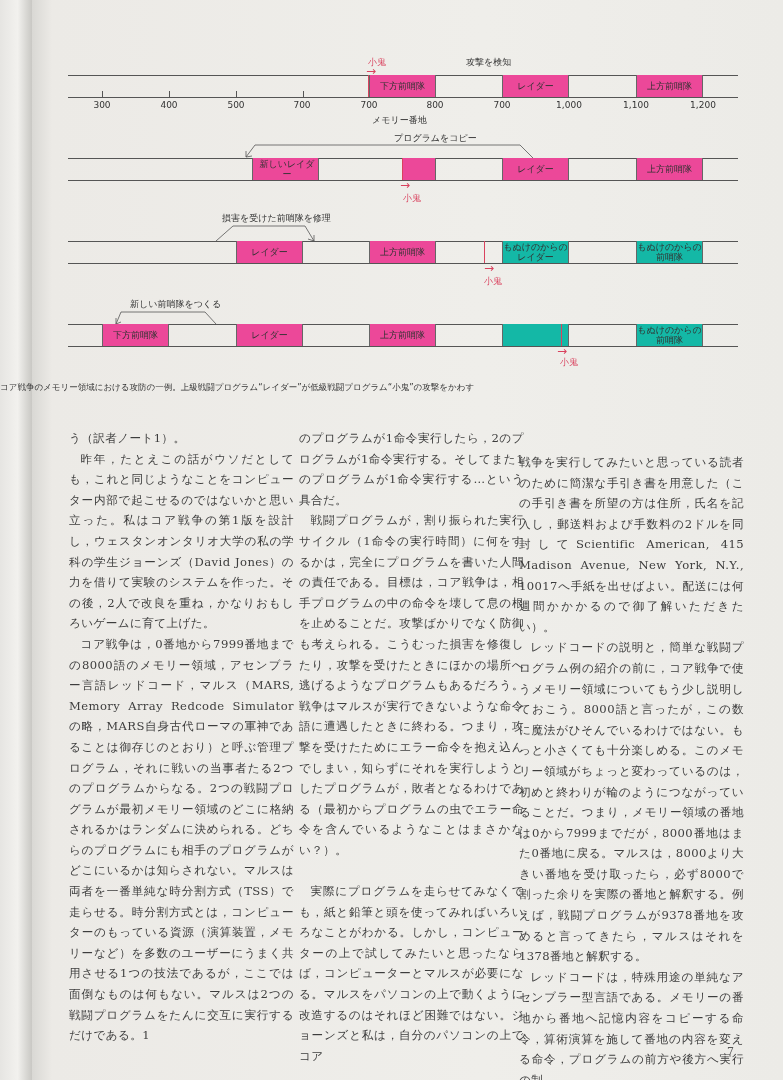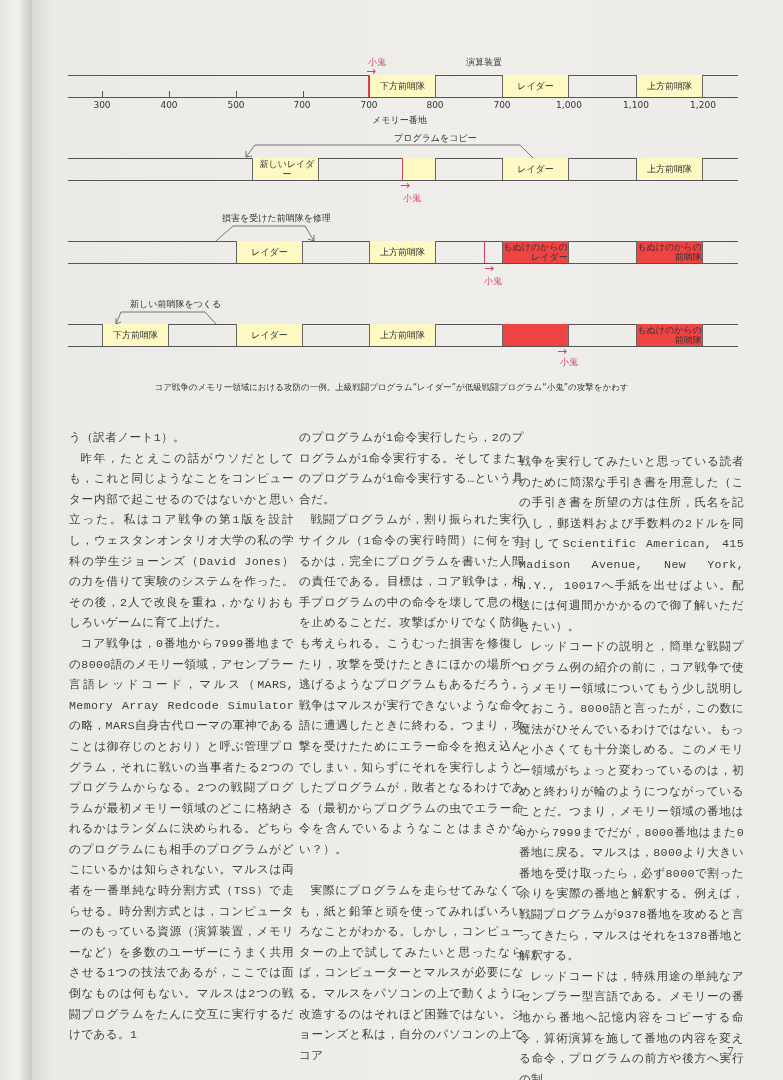--- a/index.html
+++ b/index.html
@@ -6,32 +6,32 @@
   body{width:783px;height:1080px;position:relative;overflow:hidden;
     background:#ecebe7;font-family:"DejaVu Serif",serif;color:#3a3a3a;}
   .gutter{position:absolute;left:0;top:0;width:32px;height:1080px;
     background:linear-gradient(90deg,#e6e5e2 0%,#f2f1ee 55%,#d6d5d1 85%,#c9c8c4 100%);}
   .page{position:absolute;left:32px;top:0;width:751px;height:1080px;
     background:linear-gradient(90deg,#d9d8d4 0px,#eceae6 20px,#efeeea 60%,#ecebe7 100%);}
   .diagram{position:absolute;left:0;top:0;width:783px;height:400px;}
   .strip-line{position:absolute;left:68px;width:670px;height:1px;background:#555;}
   .seg{position:absolute;height:22px;box-sizing:border-box;border-left:1px solid #666;border-right:1px solid #666;
     font-family:"DejaVu Sans",sans-serif;font-size:9px;color:#333;display:flex;align-items:center;justify-content:center;text-align:center;line-height:10px;}
-  .seg.dark{background:#fef9c3;}
-  .seg.white{background:#ef4444;text-align:right;}
+  .seg.dark{background:#ec4899;}
+  .seg.white{background:#14b8a6;}
   .tick{position:absolute;width:1px;height:6px;background:#555;}
   .ticklabel{position:absolute;font-family:"DejaVu Sans",sans-serif;font-size:9px;color:#333;transform:translateX(-50%);}
   .lbl{position:absolute;font-family:"DejaVu Sans",sans-serif;font-size:9px;color:#333;white-space:nowrap;text-align:center;}
   .red{color:#d9425e;}
   .redline{position:absolute;width:1px;height:22px;background:#d9425e;}
   .arrow{position:absolute;font-size:12px;color:#d9425e;font-family:"DejaVu Sans",sans-serif;line-height:10px;}
-  .caption{position:absolute;left:0;width:783px;top:382px;text-align:center;font-family:"DejaVu Sans",sans-serif;font-size:8.5px;color:#333;}
+  .caption{position:absolute;left:0;width:783px;top:382px;text-align:left;font-family:"DejaVu Sans",sans-serif;font-size:8.5px;color:#333;}
   svg.conn{position:absolute;left:0;top:0;}
   .col{position:absolute;top:428px;width:225px;font-size:11.6px;line-height:20.6px;letter-spacing:0.4px;color:#3d3d3d;text-align:justify;}
-  .col p{margin:0;font-family:Liberation Mono, monospace;}
+  .col p{margin:0;}
   .indent{text-indent:1em;}
   .spacer{height:20.6px;}
   .pagenum{position:absolute;left:727px;top:1045px;font-size:11px;color:#555;}
 </style>
 </head>
 <body>
 
 <div class="gutter"></div>
 <div class="page"></div>
 
@@ -44,21 +44,21 @@
 
     <polyline points="216,241 233,226 305,226 314,241" fill="none" stroke="#555" stroke-width="0.8"></polyline>
     <polyline points="308,239 314,241 314,235" fill="none" stroke="#555" stroke-width="0.8"></polyline>
 
     <polyline points="216,324 205,312 121,312 116,324" fill="none" stroke="#555" stroke-width="0.8"></polyline>
     <polyline points="116,318 116,324 121,322" fill="none" stroke="#555" stroke-width="0.8"></polyline>
   </svg>
 
   <div class="lbl red" style="left:368px;top:56px;">小鬼</div>
   <div class="arrow" style="left:366px;top:66px;">→</div>
-  <div class="lbl" style="left:466px;top:56px;">演算装置</div>
+  <div class="lbl" style="left:466px;top:56px;">攻撃を検知</div>
   <div class="strip-line" style="top:75px;"></div>
   <div class="strip-line" style="top:97px;"></div>
   <div class="redline" style="left:368px;top:75px;"></div>
   <div class="seg dark" style="left:369px;top:75px;width:67px;">下方前哨隊</div>
   <div class="seg dark" style="left:502px;top:75px;width:67px;">レイダー</div>
   <div class="seg dark" style="left:636px;top:75px;width:67px;">上方前哨隊</div>
 
   <div class="tick" style="left:102px;top:91px;"></div>
   <div class="tick" style="left:169px;top:91px;"></div>
   <div class="tick" style="left:236px;top:91px;"></div>

